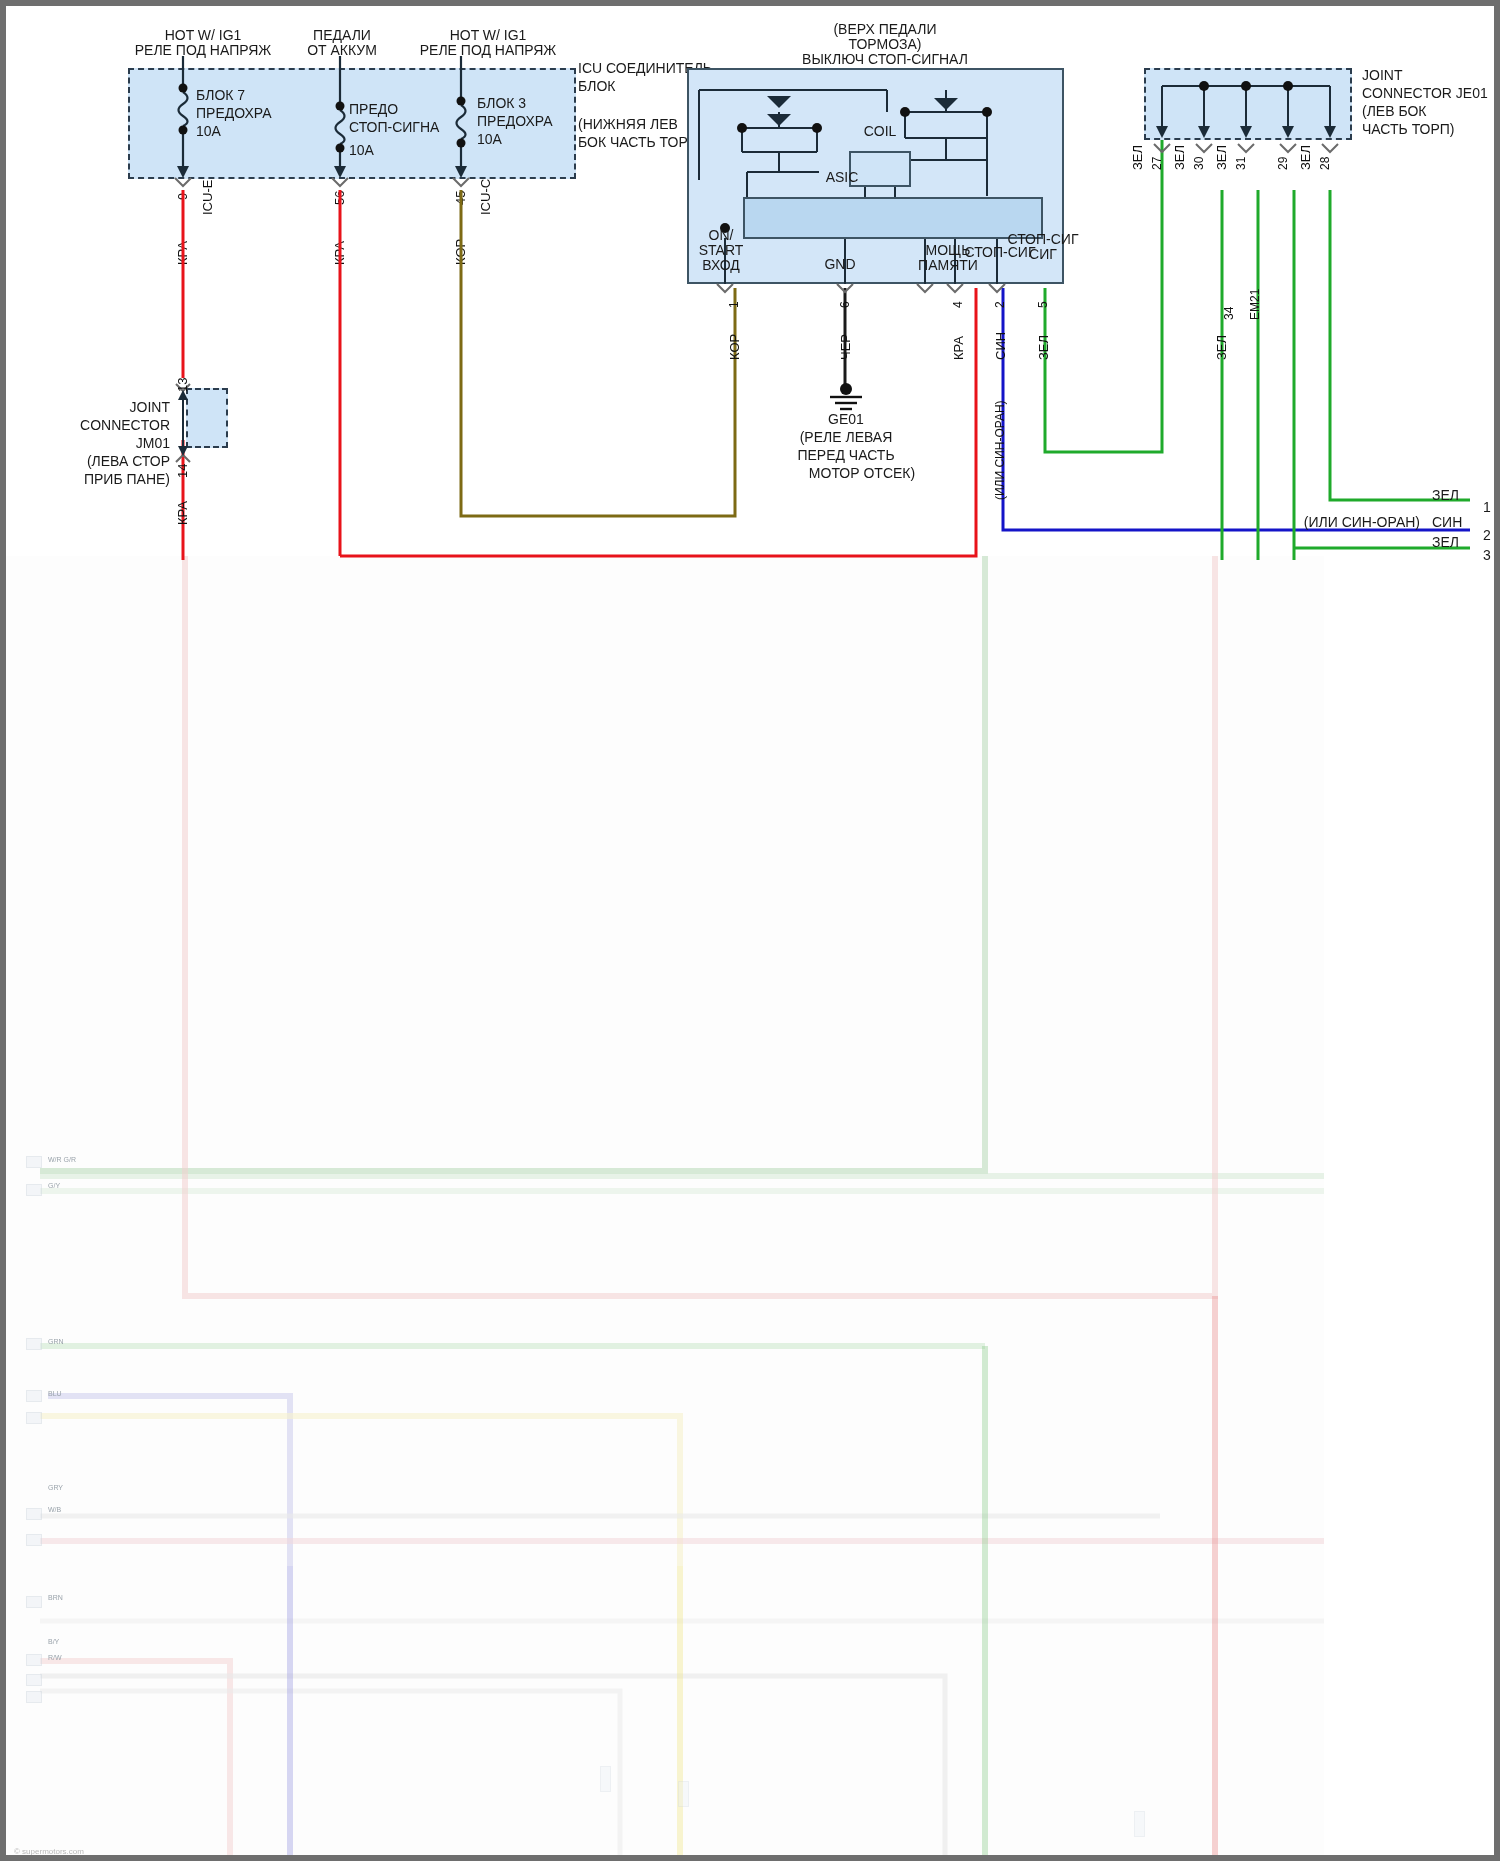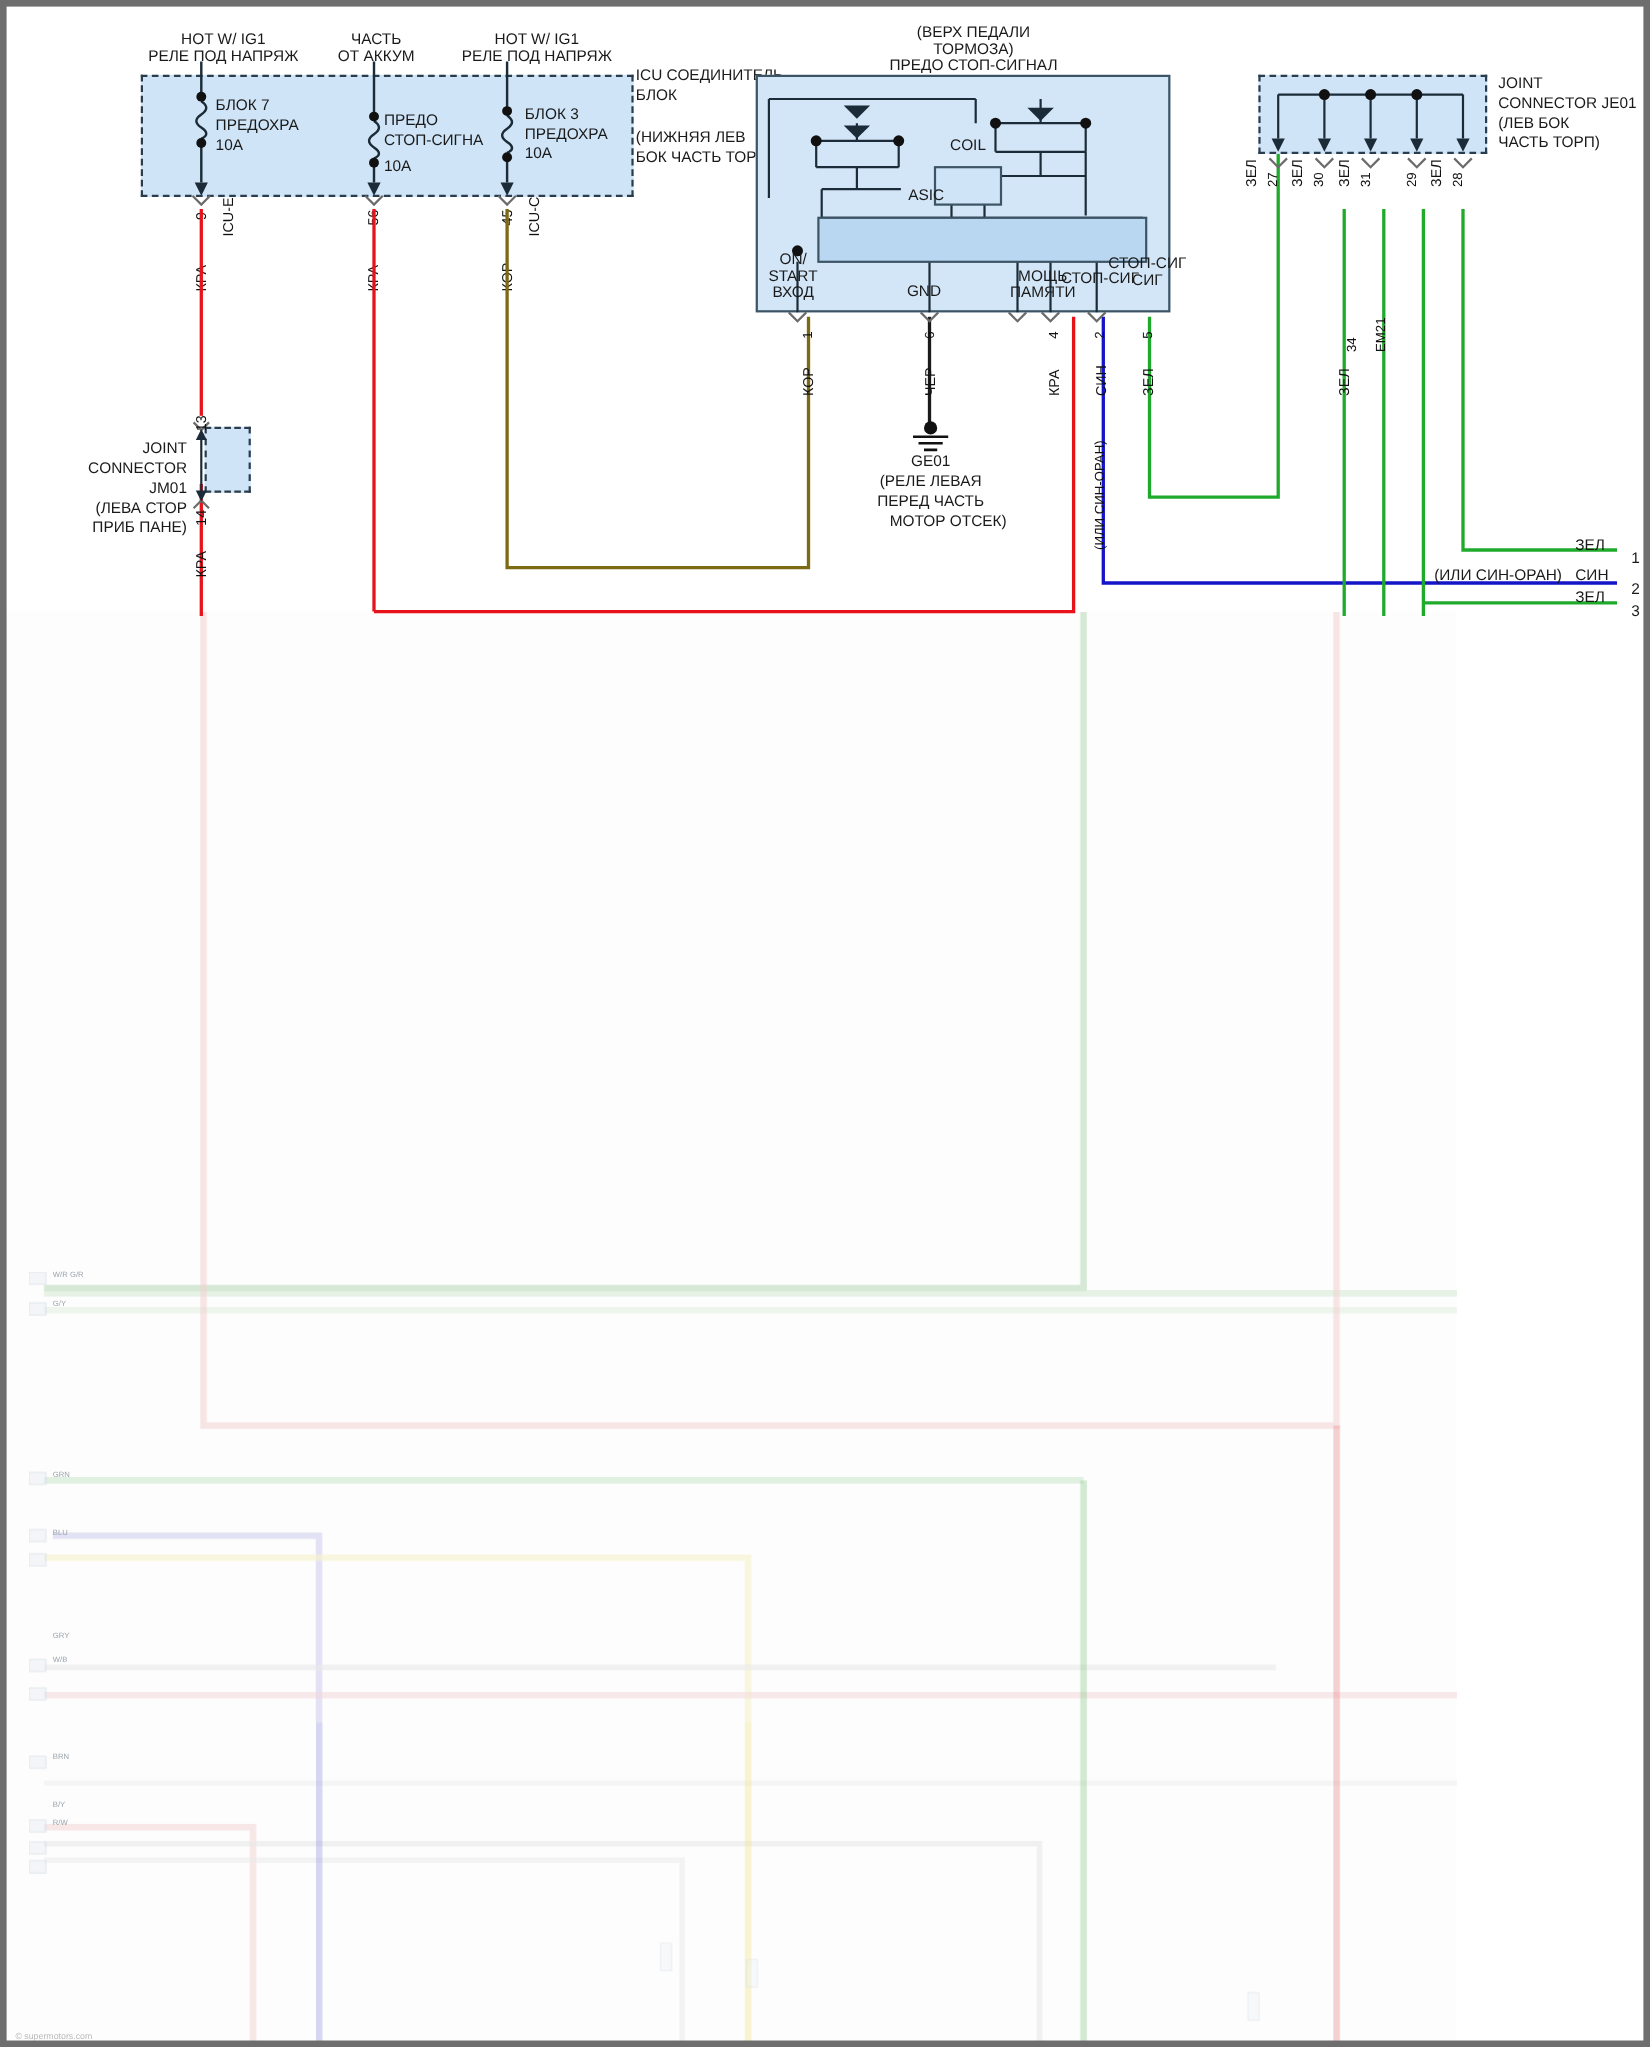--- a/index.html
+++ b/index.html
@@ -100,27 +100,27 @@
     <div class="tinytext c" style="left:560px;top:1300px;">ПРАВ ЗАДН</div>
     <div class="tinytext c" style="left:730px;top:1300px;">ЛЕВ ЗАДН</div>
 
     <div class="credit">© supermotors.com</div>
   </div>
 
   <div class="box-dash" style="left:128px;top:68px;width:448px;height:111px;"></div>
 
   <div class="lbl c" style="left:203px;top:28px;">HOT W/ IG1
 РЕЛЕ ПОД НАПРЯЖ</div>
-  <div class="lbl c" style="left:342px;top:28px;">ЧАСТЬ
+  <div class="lbl c" style="left:342px;top:28px;">ПЕДАЛИ
 ОТ АККУМ</div>
   <div class="lbl c" style="left:488px;top:28px;">HOT W/ IG1
 РЕЛЕ ПОД НАПРЯЖ</div>
   <div class="lbl c" style="left:885px;top:22px;">(ВЕРХ ПЕДАЛИ
 ТОРМОЗА)
-ПРЕДО СТОП-СИГНАЛ</div>
+ВЫКЛЮЧ СТОП-СИГНАЛ</div>
 
   <div class="lbl" style="left:578px;top:61px;">ICU СОЕДИНИТЕЛЬ</div>
   <div class="lbl" style="left:578px;top:79px;text-align:right;">БЛОК</div>
   <div class="lbl" style="left:578px;top:117px;">(НИЖНЯЯ ЛЕВ</div>
   <div class="lbl" style="left:578px;top:135px;">БОК ЧАСТЬ ТОРП)</div>
 
   <svg style="position:absolute;left:120px;top:48px;" width="470" height="145">
 
     <g stroke="#1b2b38" stroke-width="2.2" fill="none">
       <path d="M63 8 V37"></path>

